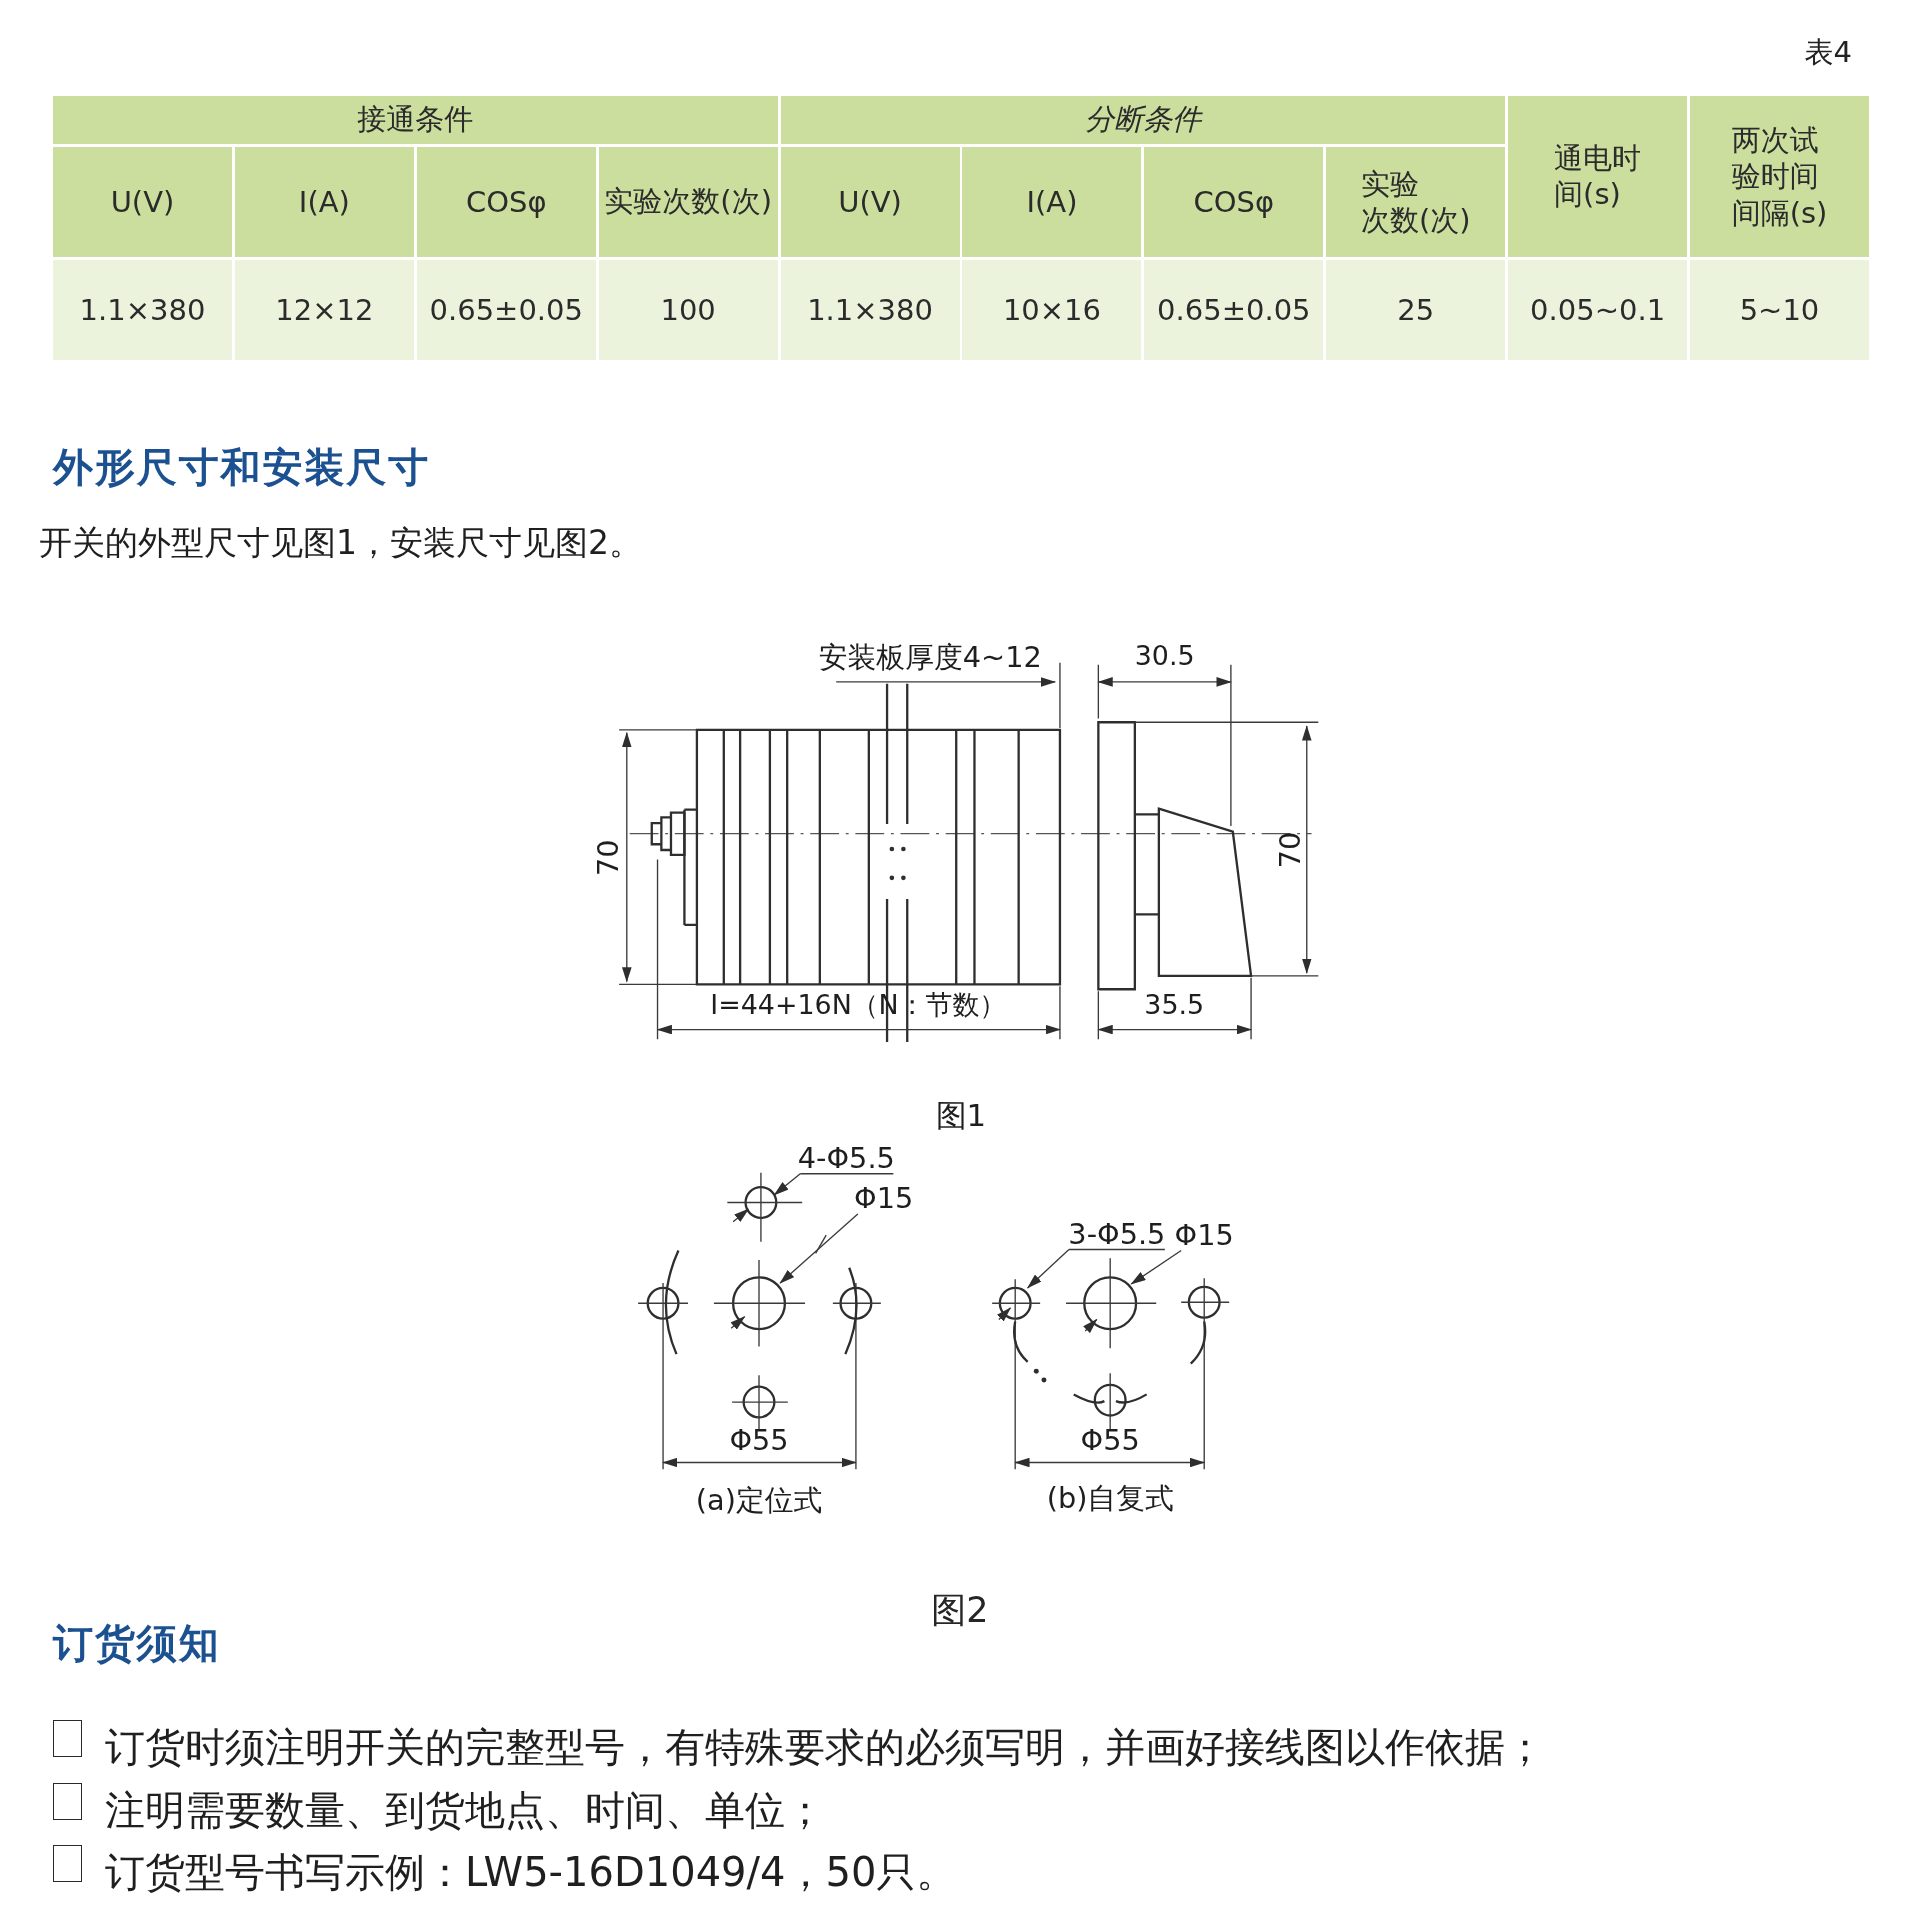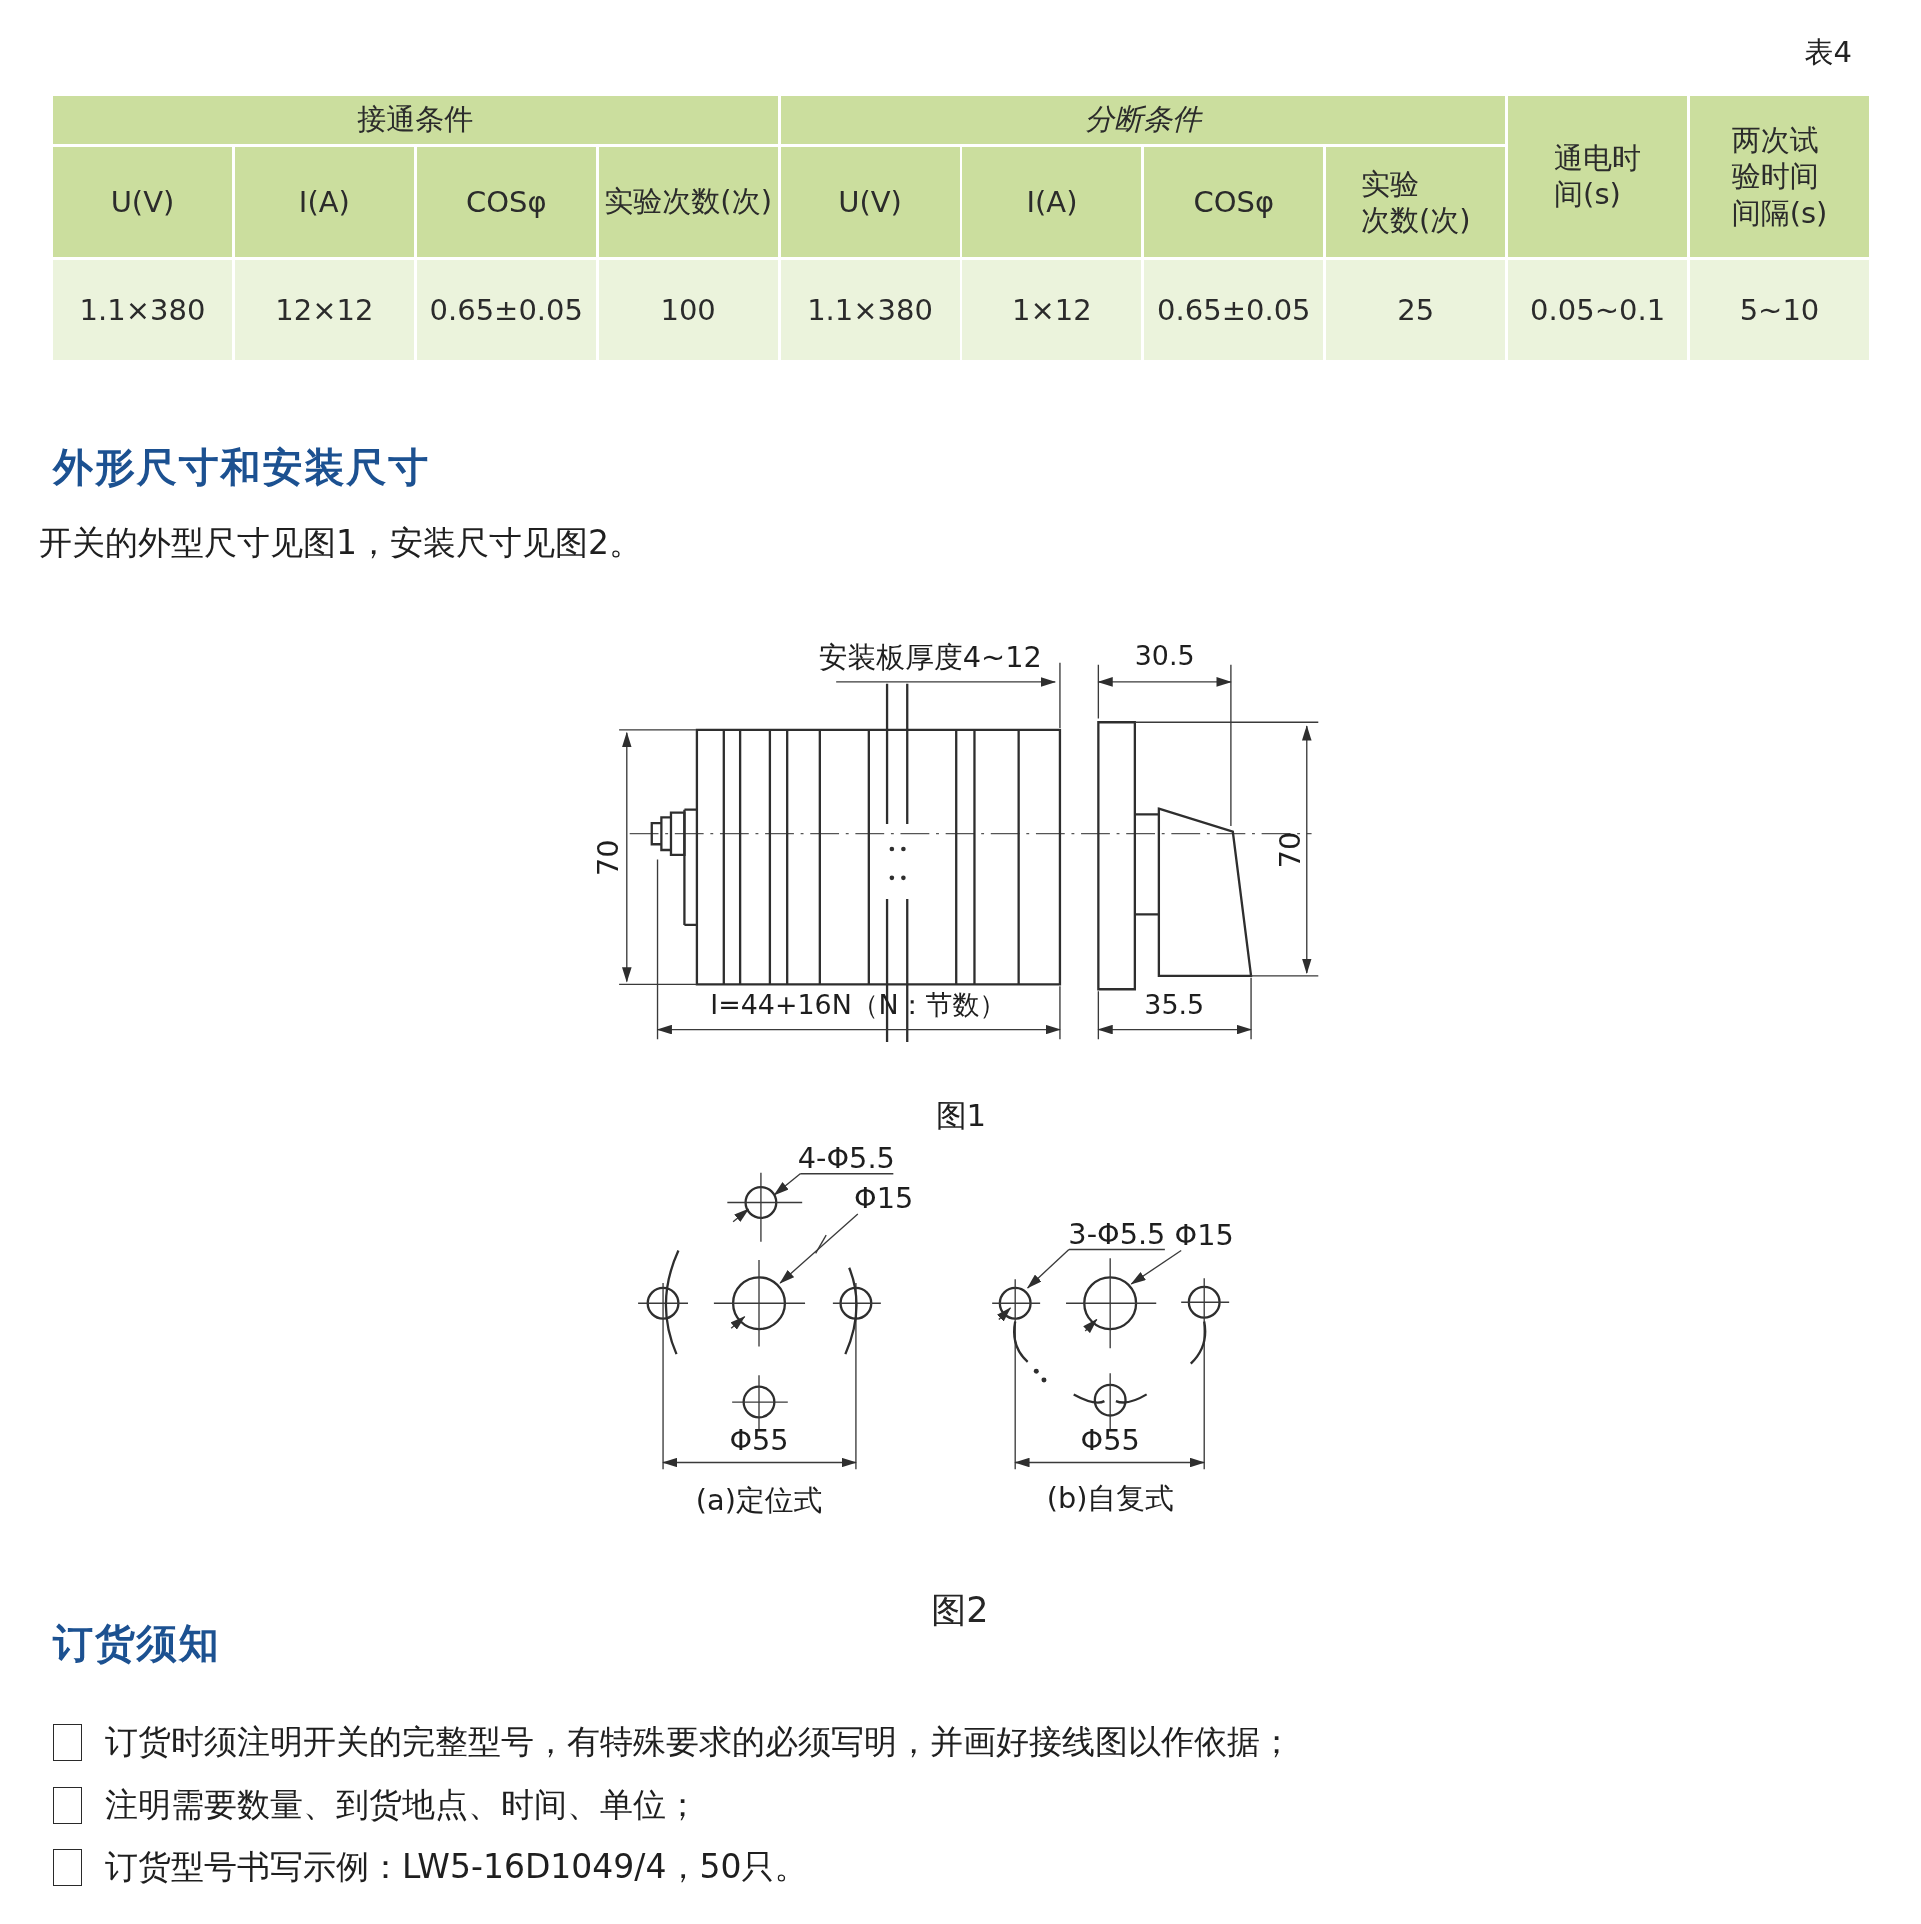--- a/index.html
+++ b/index.html
@@ -39,22 +39,22 @@
   svg{position:absolute;overflow:visible;}
   svg text{font-family:"DejaVu Sans",sans-serif;fill:#1e1e1e;}
   .obj{stroke:#2e2e2e;stroke-width:2.4;fill:none;}
   .dim{stroke:#3a3a3a;stroke-width:1.4;fill:none;}
   .cl{stroke:#555;stroke-width:1.2;fill:none;stroke-dasharray:30 7 3 7;}
   .dot{fill:#2e2e2e;stroke:none;}
   #fig2-caption{left:917px;top:1543px;width:86px;text-align:center;font-size:35px;margin-top:44px;}
   #heading-ordering{top:1616px;}
   
   .bullet{
-    left:53px;display:flex;align-items:center;gap:23px;
-    font-size:33px;color:#1f1f1f;
+    left:53px;display:flex;gap:23px;
+    font-size:40px;color:#1f1f1f;
   }
   #bullet-0{top:1720px;}
   #bullet-1{top:1783px;}
   #bullet-2{top:1845px;}
   .checkbox{
     width:27px;height:35px;border:1.9px solid #2a2a2a;flex:none;background:#fff;
   }
 </style>
 </head>
 <body>
@@ -84,21 +84,21 @@
   <div class="th r2" style="grid-column:8">
       <span class="pre">实验
 次数(次)</span>
     </div>
 
   <div class="td r3" style="grid-column:1">1.1×380</div>
   <div class="td r3" style="grid-column:2">12×12</div>
   <div class="td r3" style="grid-column:3">0.65±0.05</div>
   <div class="td r3" style="grid-column:4">100</div>
   <div class="td r3" style="grid-column:5">1.1×380</div>
-  <div class="td r3" style="grid-column:6">1×12</div>
+  <div class="td r3" style="grid-column:6">10×16</div>
   <div class="td r3" style="grid-column:7">0.65±0.05</div>
   <div class="td r3" style="grid-column:8">25</div>
   <div class="td r3" style="grid-column:9">0.05~0.1</div>
   <div class="td r3" style="grid-column:10">5~10</div>
 </div>
 
 <div class="abs blue-heading" id="heading-dimensions">外形尺寸和安装尺寸</div>
 <div class="abs" id="intro-text">开关的外型尺寸见图1，安装尺寸见图2。</div>
 
 <svg id="figure1" style="left:452px;top:605px;" width="922" height="538" viewBox="470 630 960 560">

